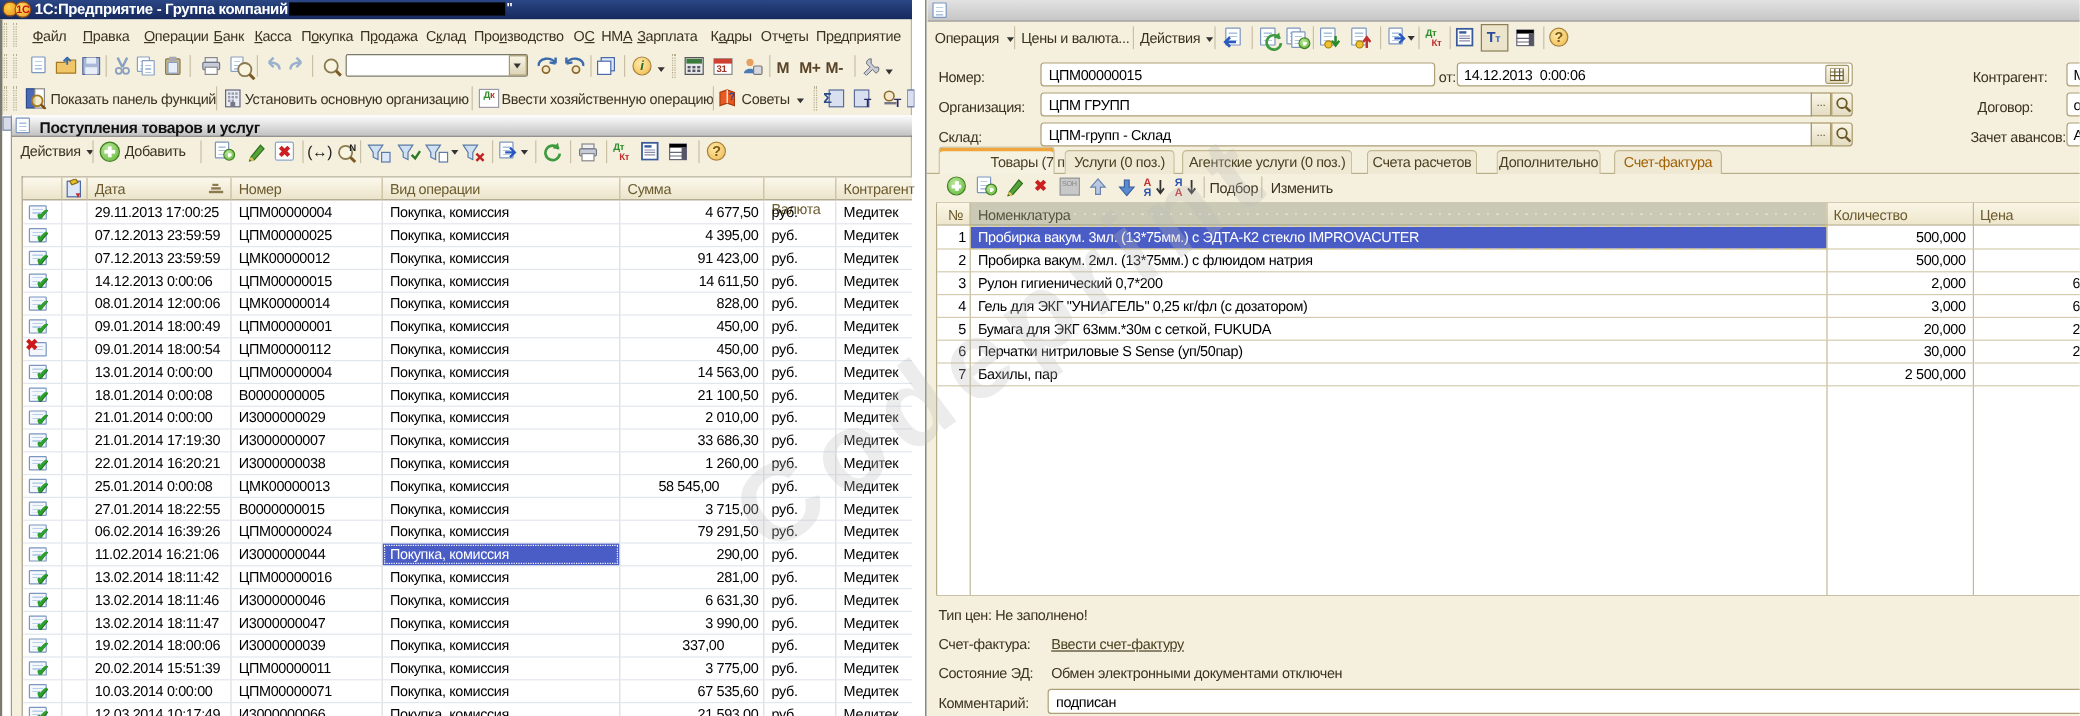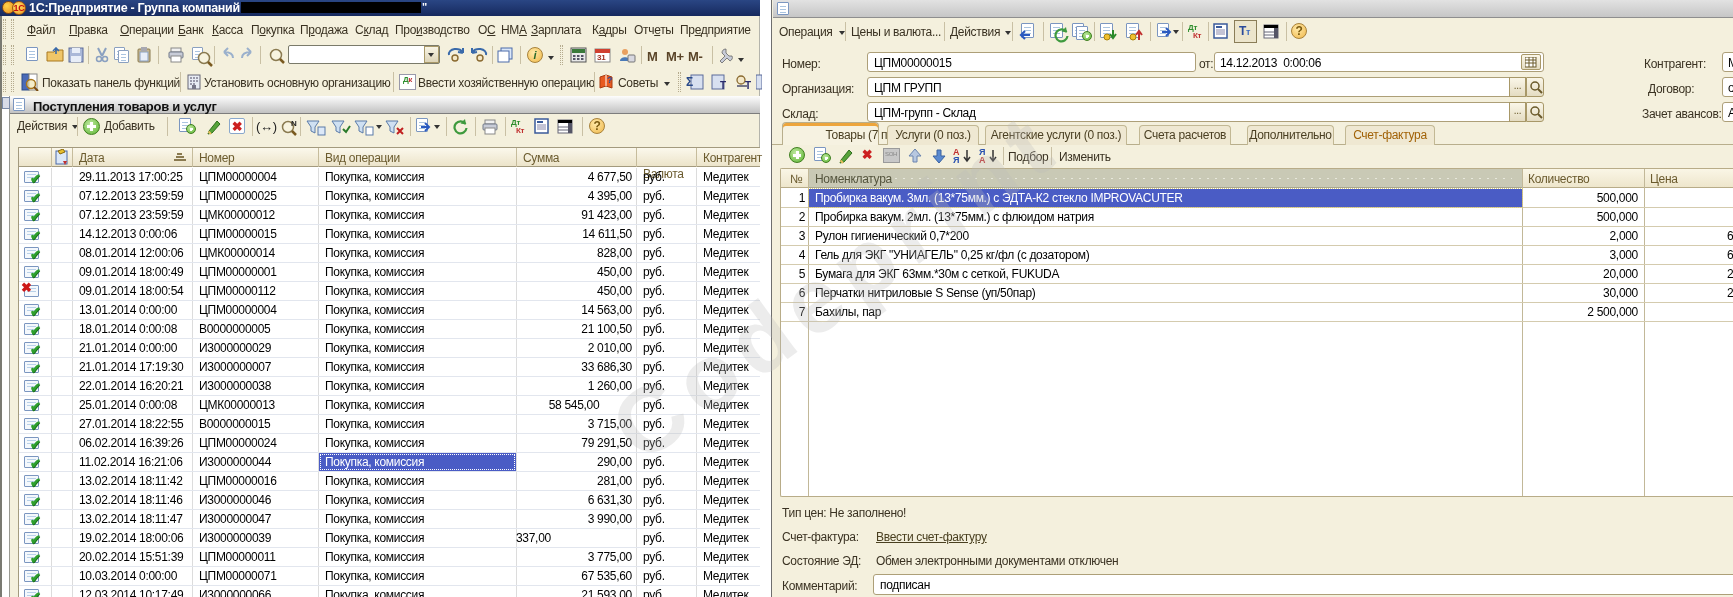--- a/index.html
+++ b/index.html
@@ -535,21 +535,21 @@
 <div class="ab" style="left:643px;top:511.7px;">руб.</div>
 <div class="ab" style="left:703px;top:511.7px;">Медитек</div>
 <div class="ab" style="left:19px;top:546.5px;width:741px;height:1px;background:#e2e6ee;"></div>
 <div class="ab" style="left:24px;top:532.0px;width:15px;height:12px;background:#f4f8fc;border:1px solid #7b96c0;border-radius:1px;">
       <div style="margin:2px 2px 0 2px;height:6px;background:repeating-linear-gradient(#b8d0e8 0 1px,transparent 1px 3px);"></div>
     </div>
     <div class="ab" style="left:30px;top:532.0px;color:#2ea02e;font-weight:bold;font-size:13px;text-shadow:0.5px 0.5px 0 #1a701a;">✔</div>
 <div class="ab" style="left:79px;top:530.7px;">19.02.2014 18:00:06</div>
 <div class="ab" style="left:199px;top:530.7px;">И3000000039</div>
 <div class="ab" style="left:325px;top:530.7px;">Покупка, комиссия</div>
-<div class="ab" style="left:516px;top:530.7px;width:140px;text-align:left;">337,00</div>
+<div class="ab" style="left:516px;top:530.7px;width:140px;text-align:center;">337,00</div>
 <div class="ab" style="left:643px;top:530.7px;">руб.</div>
 <div class="ab" style="left:703px;top:530.7px;">Медитек</div>
 <div class="ab" style="left:19px;top:565.5px;width:741px;height:1px;background:#e2e6ee;"></div>
 <div class="ab" style="left:24px;top:551.0px;width:15px;height:12px;background:#f4f8fc;border:1px solid #7b96c0;border-radius:1px;">
       <div style="margin:2px 2px 0 2px;height:6px;background:repeating-linear-gradient(#b8d0e8 0 1px,transparent 1px 3px);"></div>
     </div>
     <div class="ab" style="left:30px;top:551.0px;color:#2ea02e;font-weight:bold;font-size:13px;text-shadow:0.5px 0.5px 0 #1a701a;">✔</div>
 <div class="ab" style="left:79px;top:549.7px;">20.02.2014 15:51:39</div>
 <div class="ab" style="left:199px;top:549.7px;">ЦПМ00000011</div>
 <div class="ab" style="left:325px;top:549.7px;">Покупка, комиссия</div>

